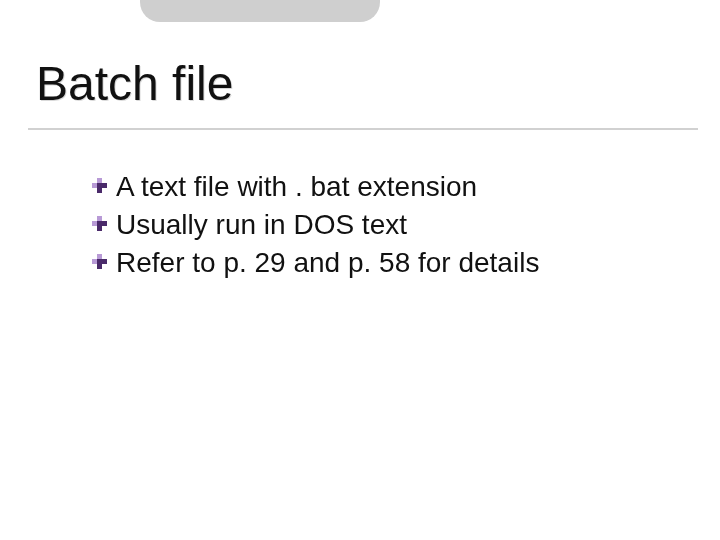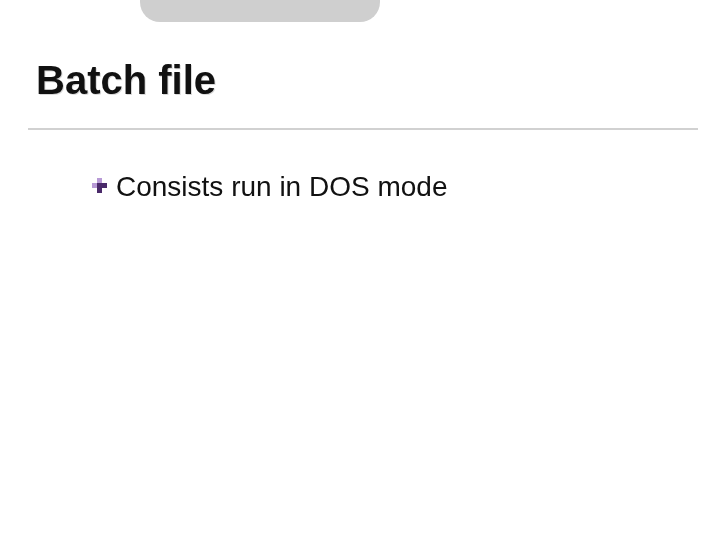--- a/index.html
+++ b/index.html
@@ -38,26 +38,25 @@
 
   .slide {
     position: absolute;
     inset: 0;
   }
 
   .title {
     position: absolute;
     left: 36px;
     top: 58px;
-    font-size: 40px;
+    font-size: 48px;
     line-height: 1.1;
     color: #111;
     text-shadow: 1px 1px 0 rgba(0,0,0,0.15);
     white-space: nowrap;
-    font-weight: bold;
   }
 
   .title-underline {
     position: absolute;
     left: 28px;
     right: 22px;
     top: 128px;
     height: 0;
     border-top: 2px solid rgba(0,0,0,0.18);
   }
@@ -115,30 +114,50 @@
 
 <div class="slide">
 
   <div class="title">Batch file</div>
 
   <div class="title-underline"></div>
 
   <div class="body">
     <ul>
 
+      <li>
+        <span class="bullet">
+          <span class="l t1"></span>
+            <span class="l t2"></span>
+            <span class="d t3"></span>
+            <span class="d t4"></span>
+            <span class="d t5"></span>
+        </span>
+        <span>A text file with . bat extension</span>
+      </li>
 
 
       <li>
         <span class="bullet">
           <span class="l t1"></span>
             <span class="l t2"></span>
             <span class="d t3"></span>
             <span class="d t4"></span>
             <span class="d t5"></span>
         </span>
-        <span>Consists run in DOS mode</span>
+        <span>Usually run in DOS text</span>
       </li>
 
+      <li>
+        <span class="bullet">
+          <span class="l t1"></span>
+            <span class="l t2"></span>
+            <span class="d t3"></span>
+            <span class="d t4"></span>
+            <span class="d t5"></span>
+        </span>
+        <span>Refer to p. 29 and p. 58 for details</span>
+      </li>
 
     </ul>
   </div>
 
 </div>
 
 </body></html>

